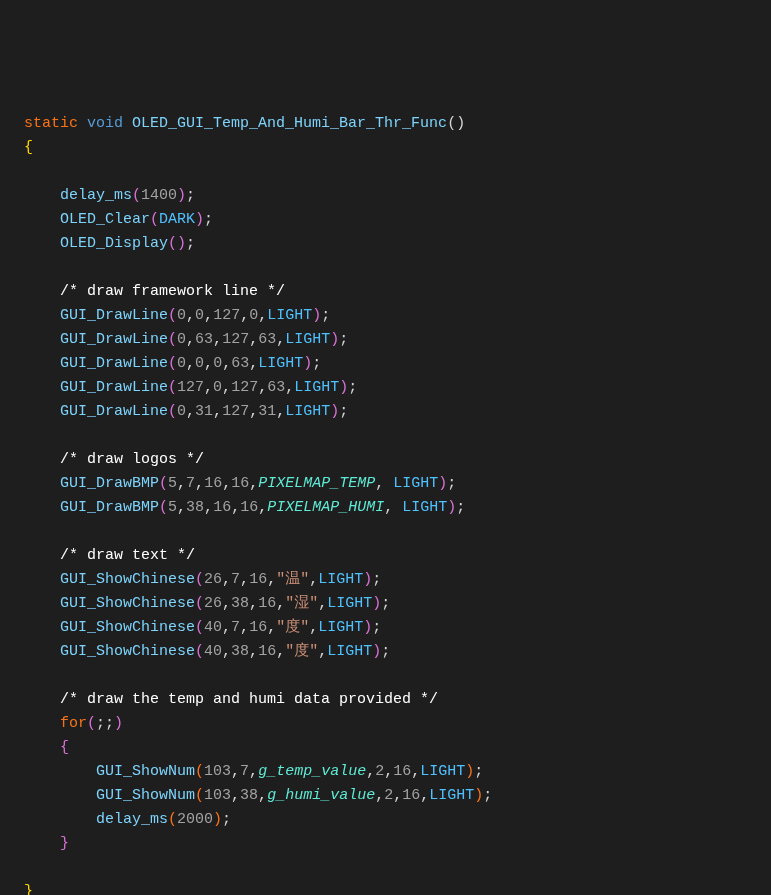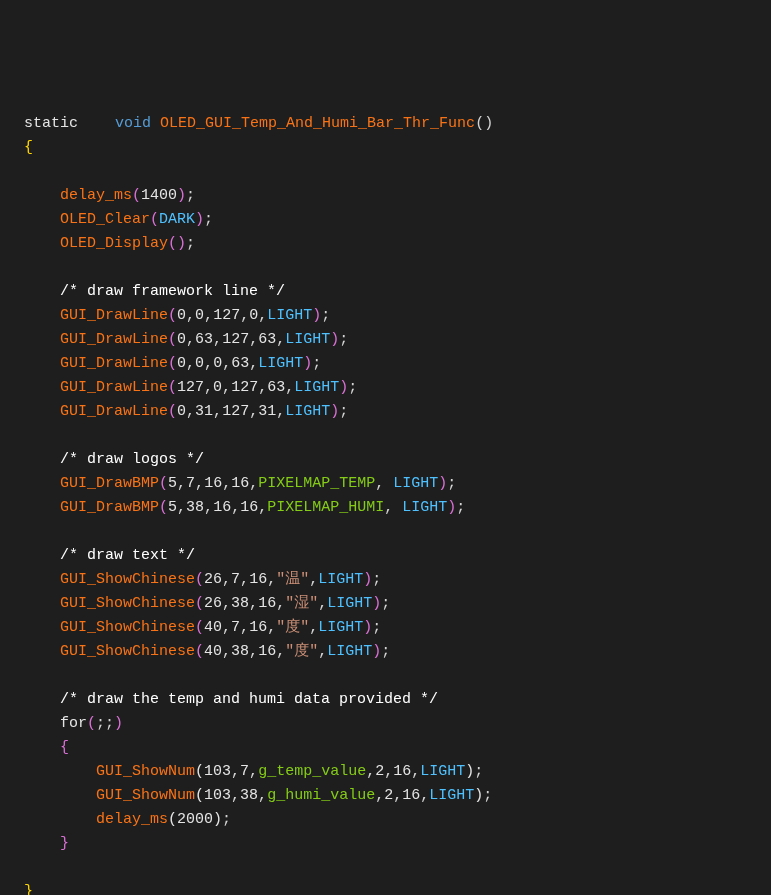--- a/index.html
+++ b/index.html
@@ -5,28 +5,28 @@
   * { margin: 0; padding: 0; box-sizing: border-box; }
   body {
     background: #1e1e1e;
     font-family: Consolas, 'Courier New', monospace;
     font-size: 15px;
     line-height: 1.6;
     padding: 16px 0 16px 24px;
     color: #d4d4d4;
     white-space: pre;
   }
-  .kw { color: #e5e5e5; text-align: right; }      
-  .type { color: #569cd6; margin-left: 28px; }
-  .fn { color: #f97316; }      
-  .num { color: #e5e5e5; text-align: center; }     
+  .kw { color: #f97316; text-align: right; }      
+  .type { color: #569cd6; }
+  .fn { color: #7dd3fc; }      
+  .num { color: #a3a3a3; text-align: center; }     
   .str { color: #ce9178; }     
   .cmt { color: #ffffff; }     
   .enum { color: #4fc1ff; text-align: center; }    
-  .var { color: #84cc16; }     
+  .var { color: #5eead4; font-style: italic; }     
   .punc { color: #d4d4d4; }
   .brace { color: #ffd700; }   
   .brace2 { color: #da70d6; }  
   .line { display: block; }
   .code-block {}
 </style>
 </head>
 <body>
 
 

